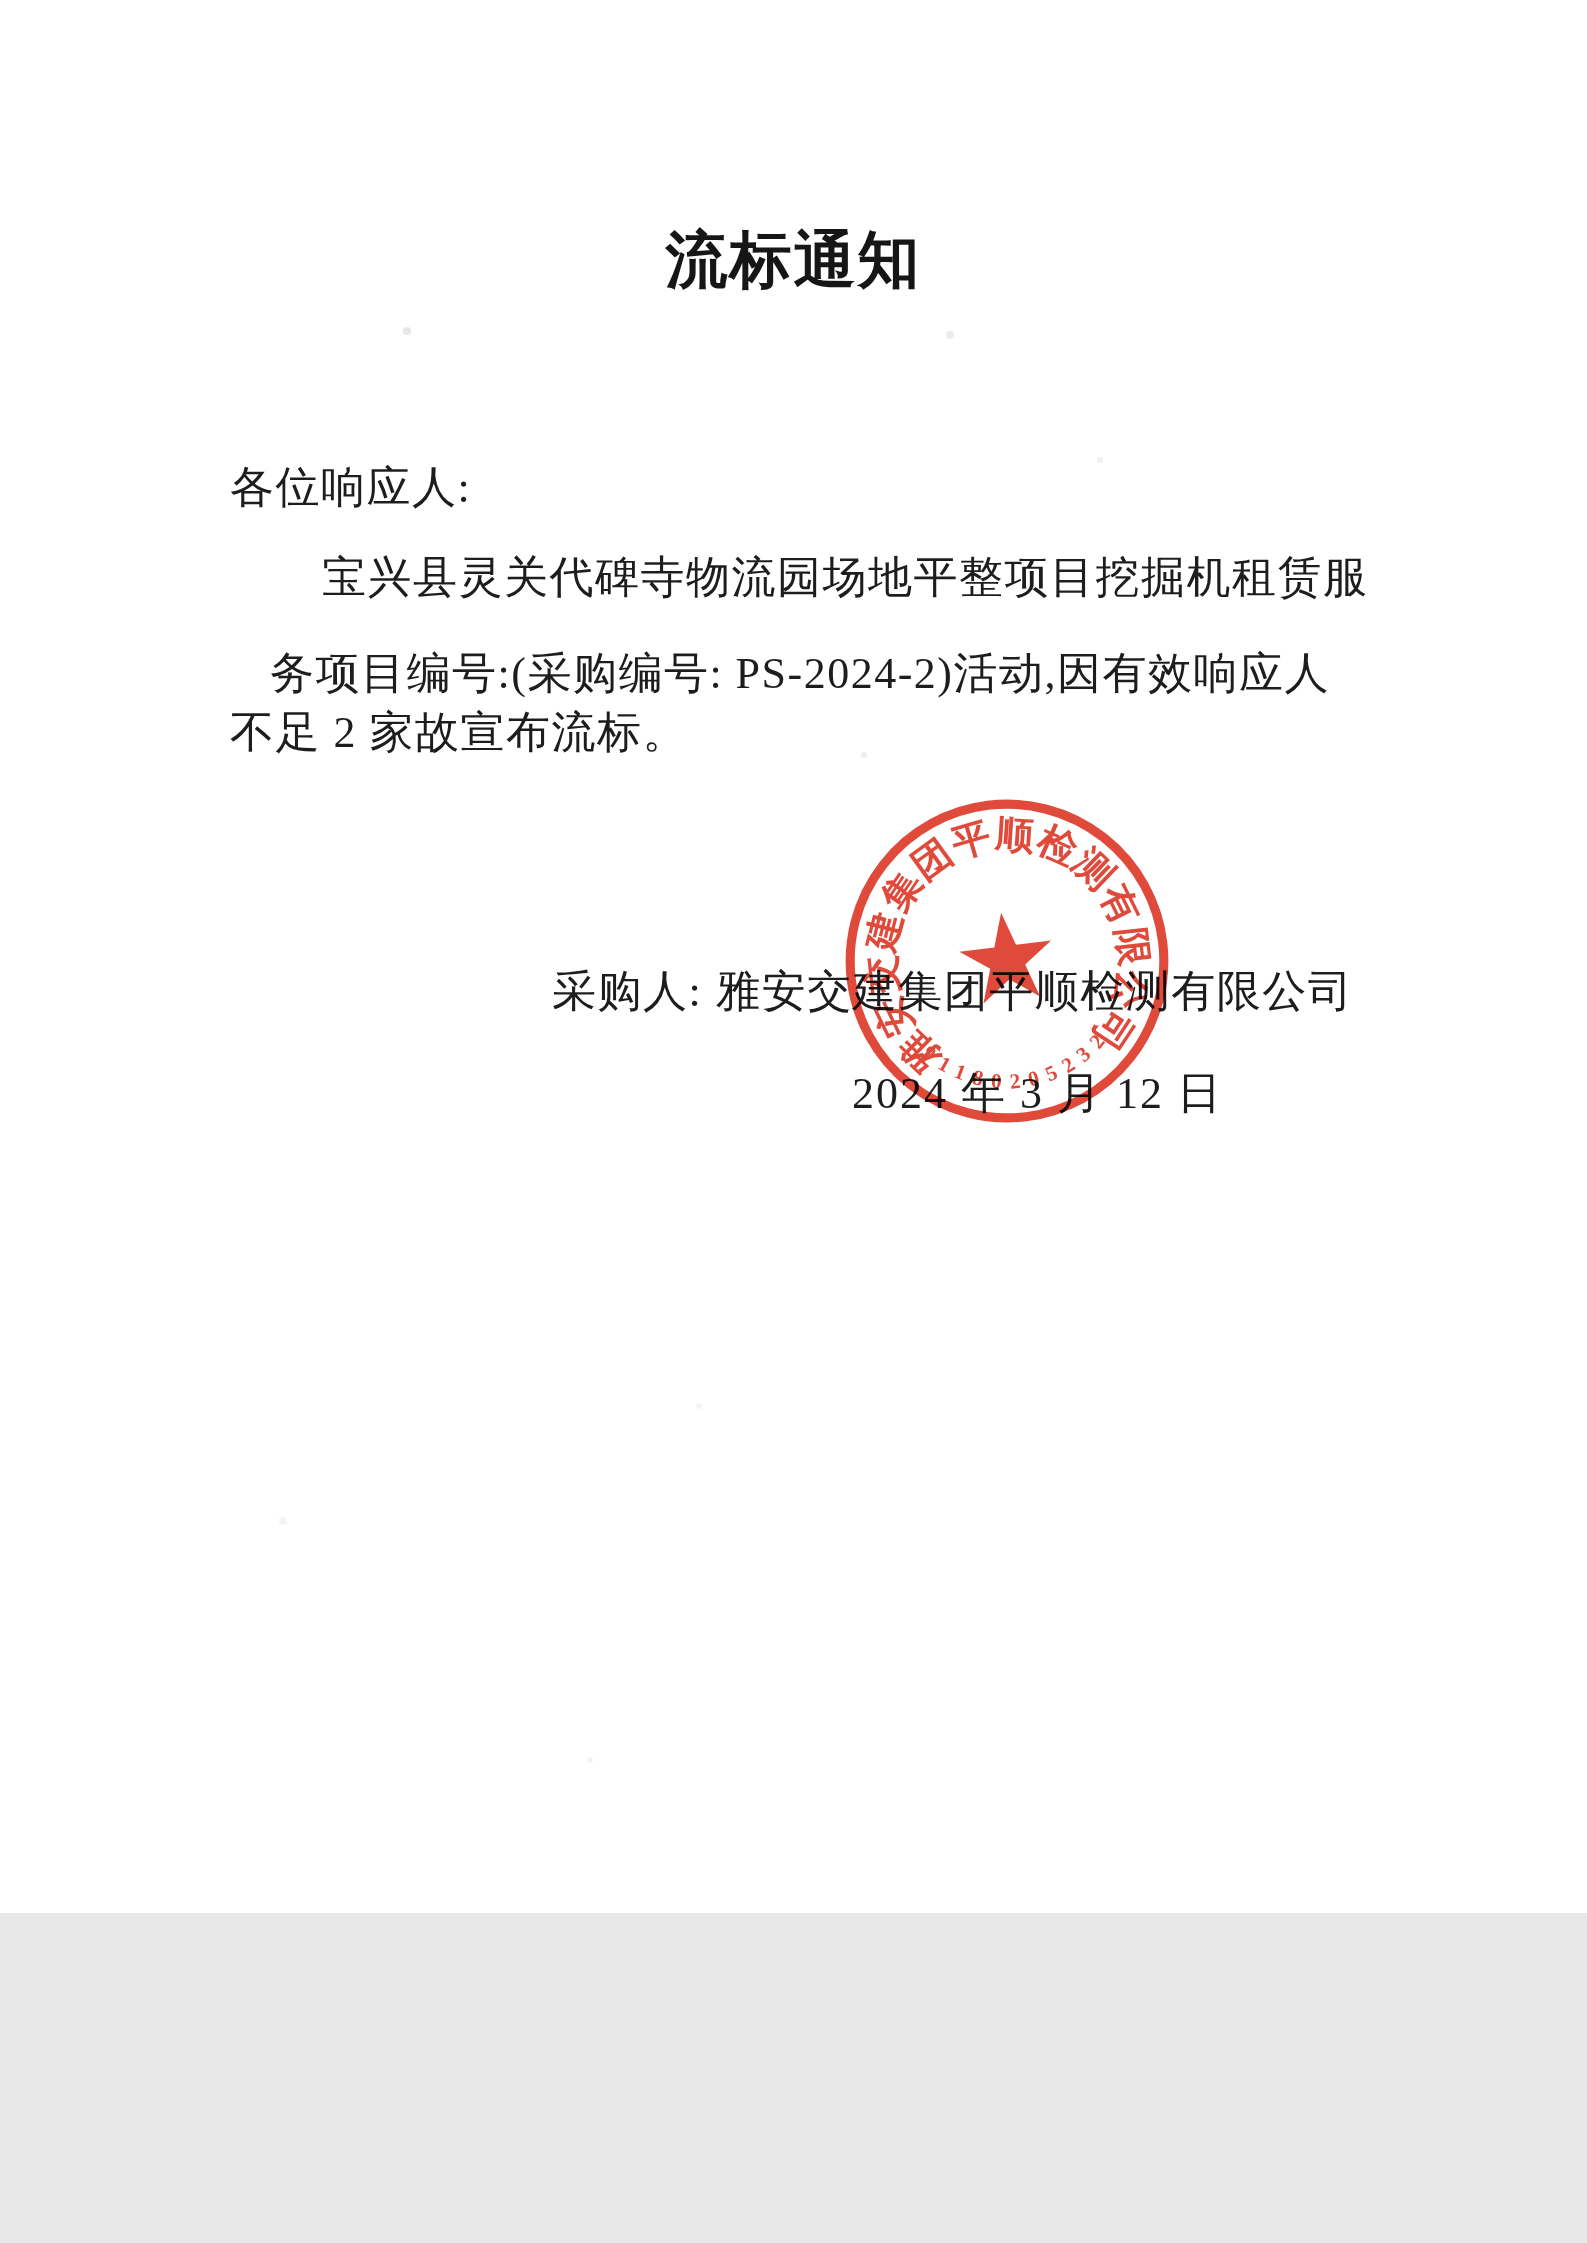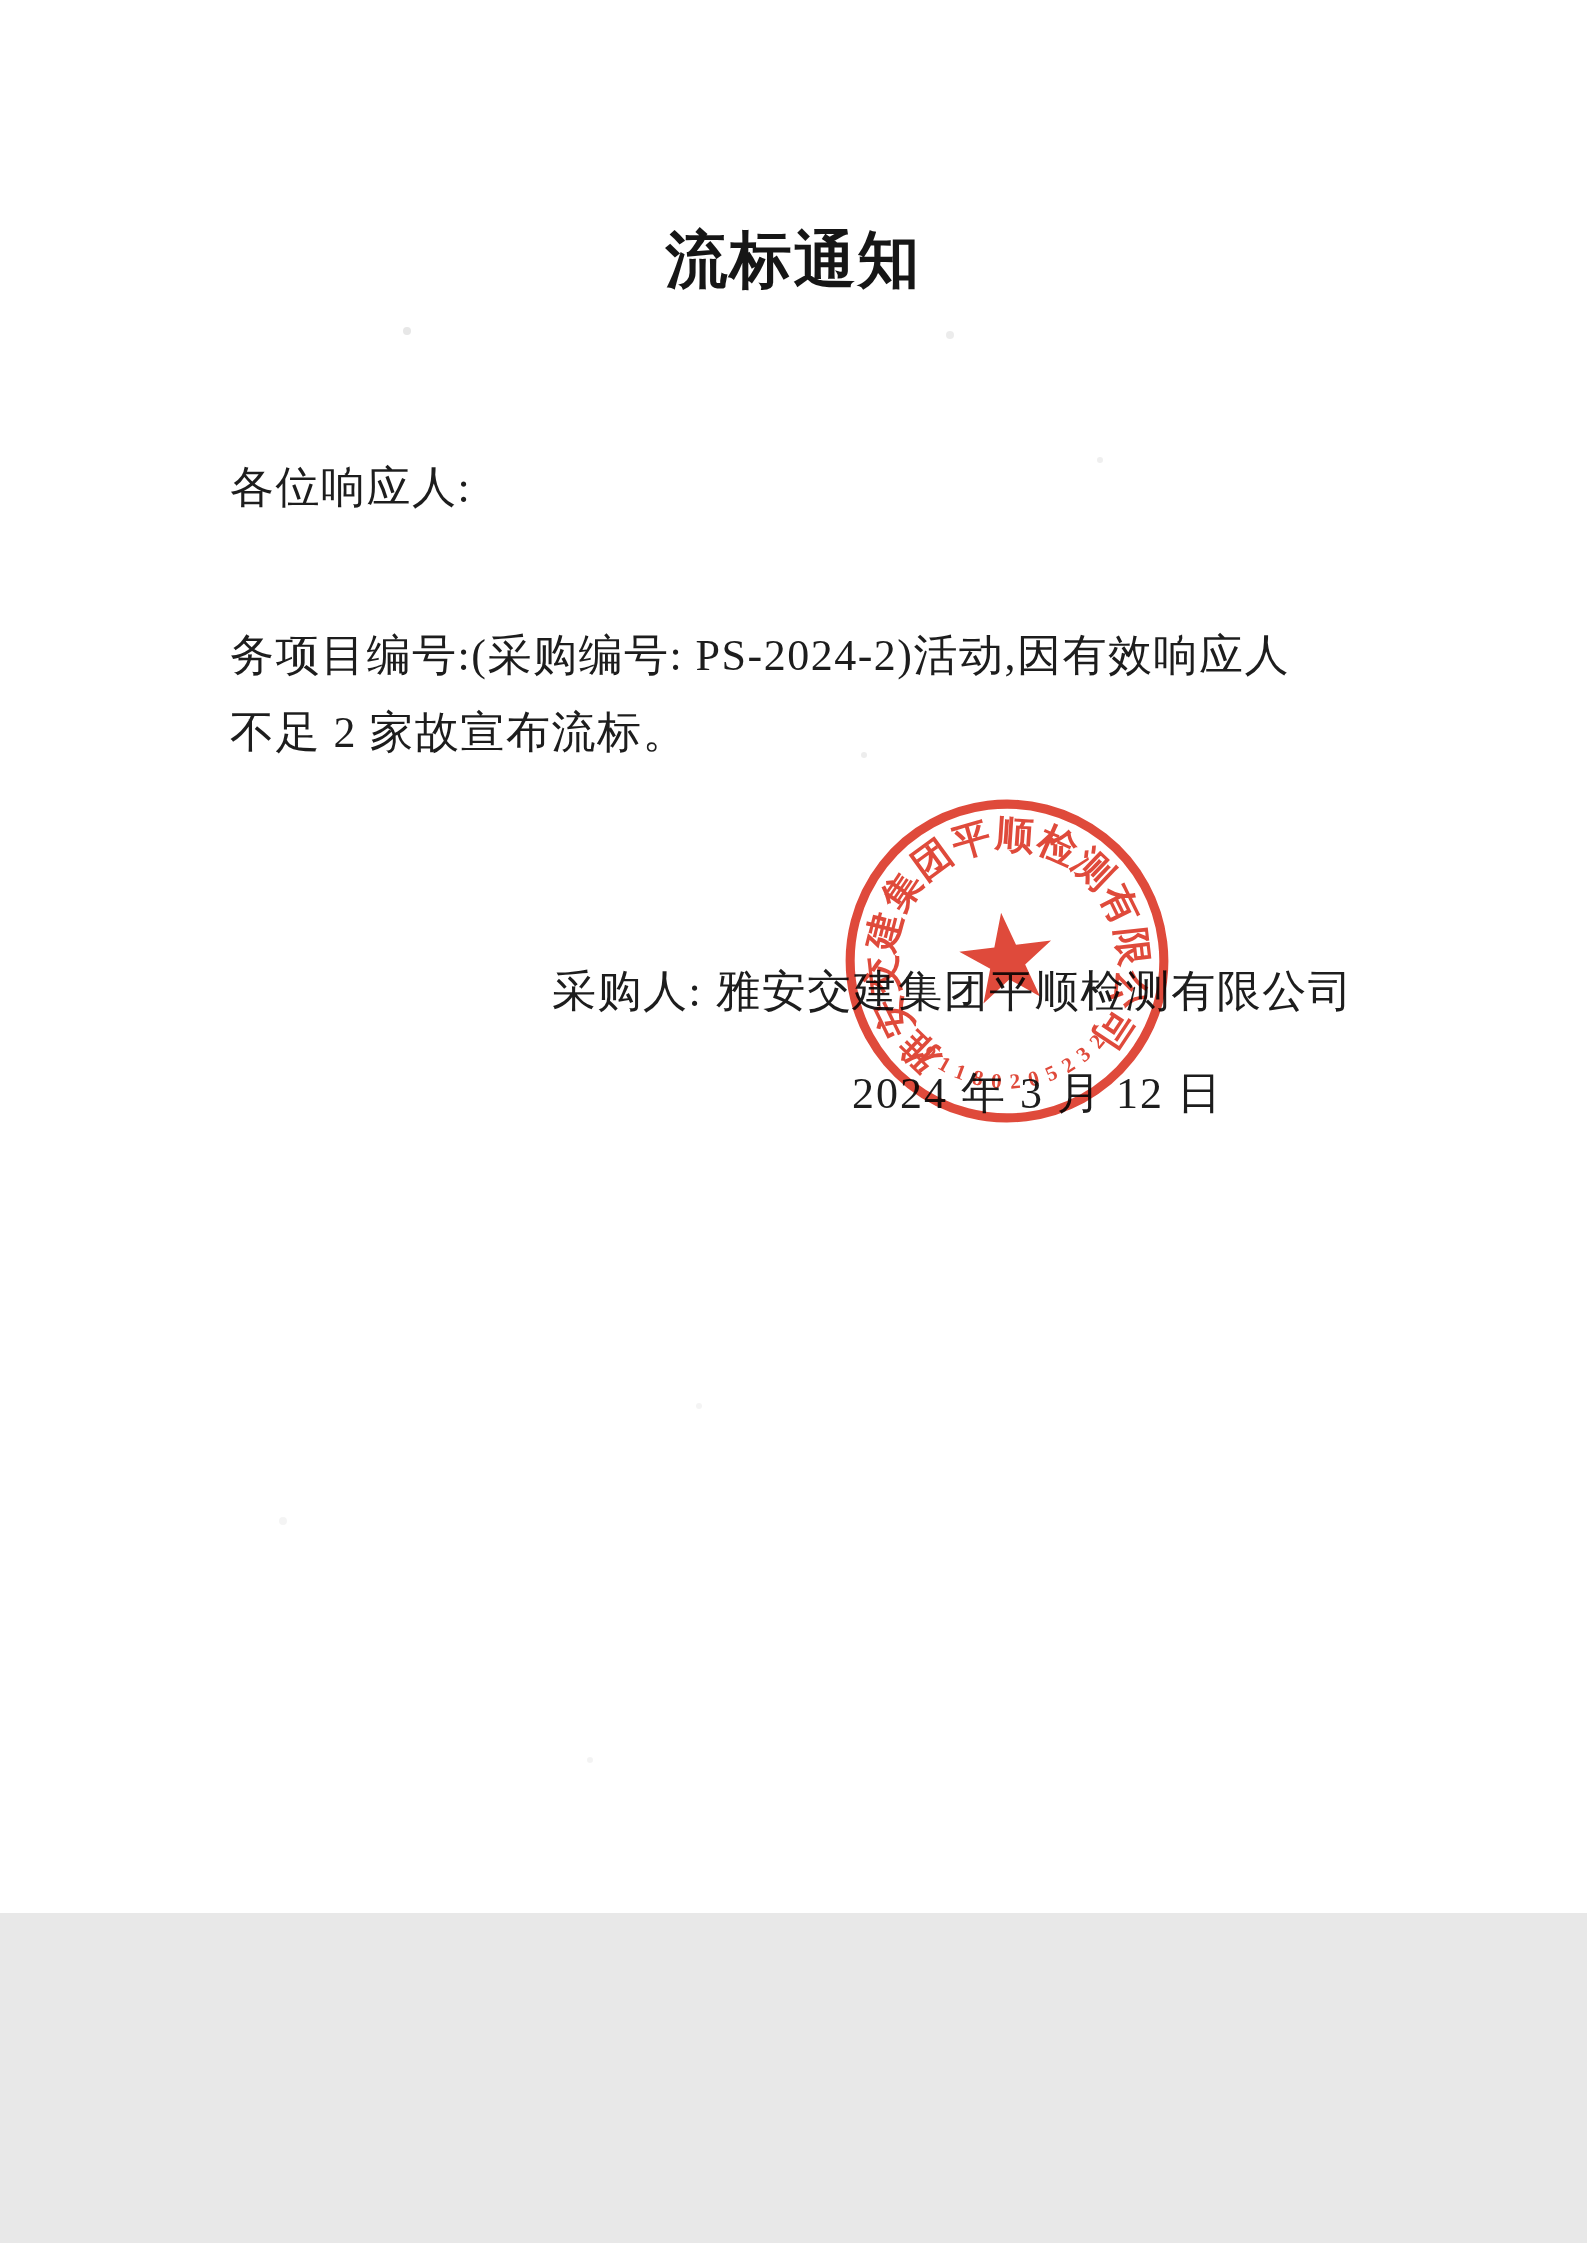--- a/index.html
+++ b/index.html
@@ -33,21 +33,21 @@
     left: 230px;
     width: 1120px;
     font-size: 44px;
     line-height: 60px;
     letter-spacing: 1.5px;
     white-space: nowrap;
     color: #1d1d1d;
   }
   .salutation     { top: 458px; }
   .para-line-1    { top: 548px; padding-left: 92px; }
-  .para-line-2    { top: 626px; }
+  .para-line-2    { top: 644px; margin-left: 40px; }
   .para-line-3    { top: 703px; }
   .buyer-line     { top: 962px;  left: 508px; width: auto; }
   .date-line      { top: 1064px; left: 852px; width: auto; letter-spacing: 2px; }
   .buyer-label { margin-right: 14px; margin-left: 44px; }
   .seal {
     position: absolute;
     left: 835px;
     top: 789px;
     width: 344px;
     height: 344px;
@@ -90,20 +90,21 @@
 </style>
 </head>
 <body>
 
 <div class="page">
 
   <h1 class="doc-title">流标通知</h1>
 
   <div class="text-line salutation">各位响应人:</div>
 
+  <div class="text-line para-line-1">宝兴县灵关代碑寺物流园场地平整项目挖掘机租赁服</div>
 
   <div class="text-line para-line-2">务项目编号:(采购编号: PS-2024-2)活动,因有效响应人</div>
 
   <div class="text-line para-line-3">不足 2 家故宣布流标。</div>
 
   <div class="text-line buyer-line">
     <span class="buyer-label">采购人:</span><span>雅安交建集团平顺检测有限公司</span>
   </div>
 
   <div class="text-line date-line">2024 年 3 月 12 日</div>

